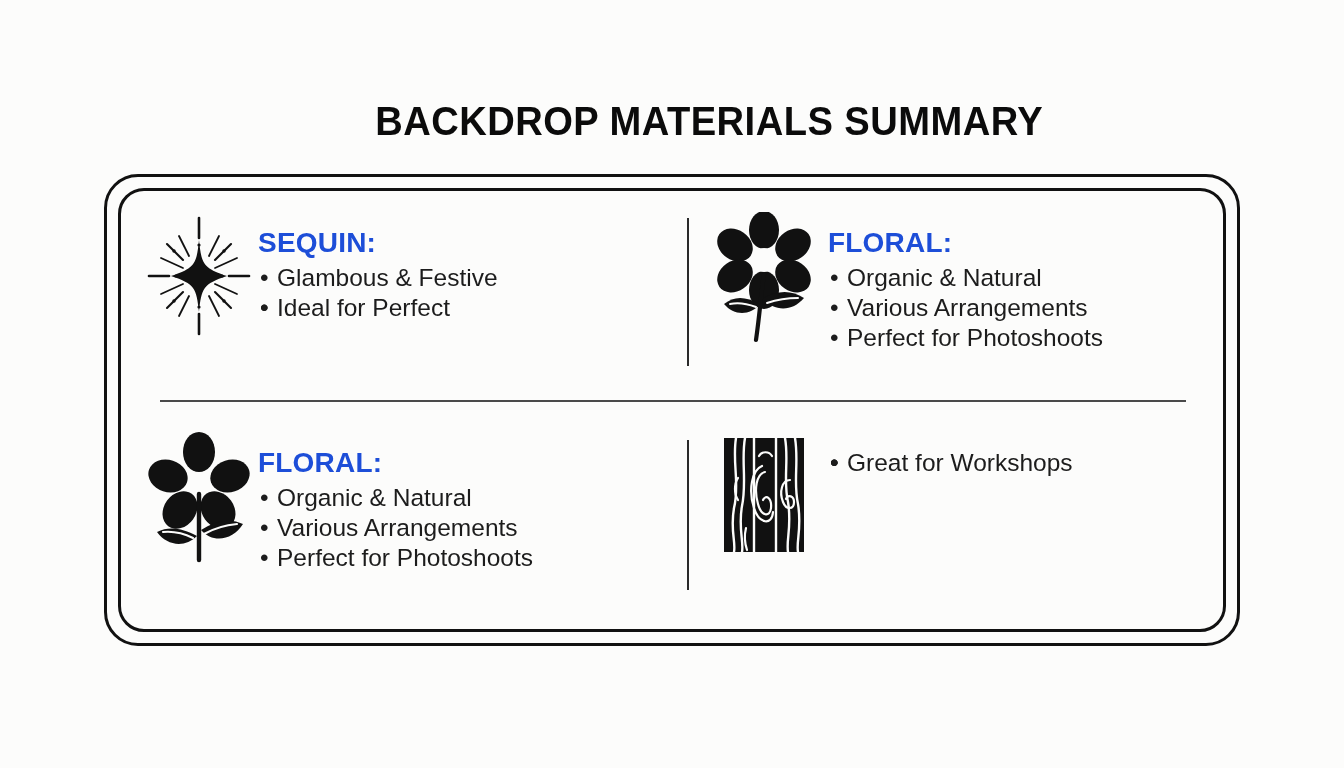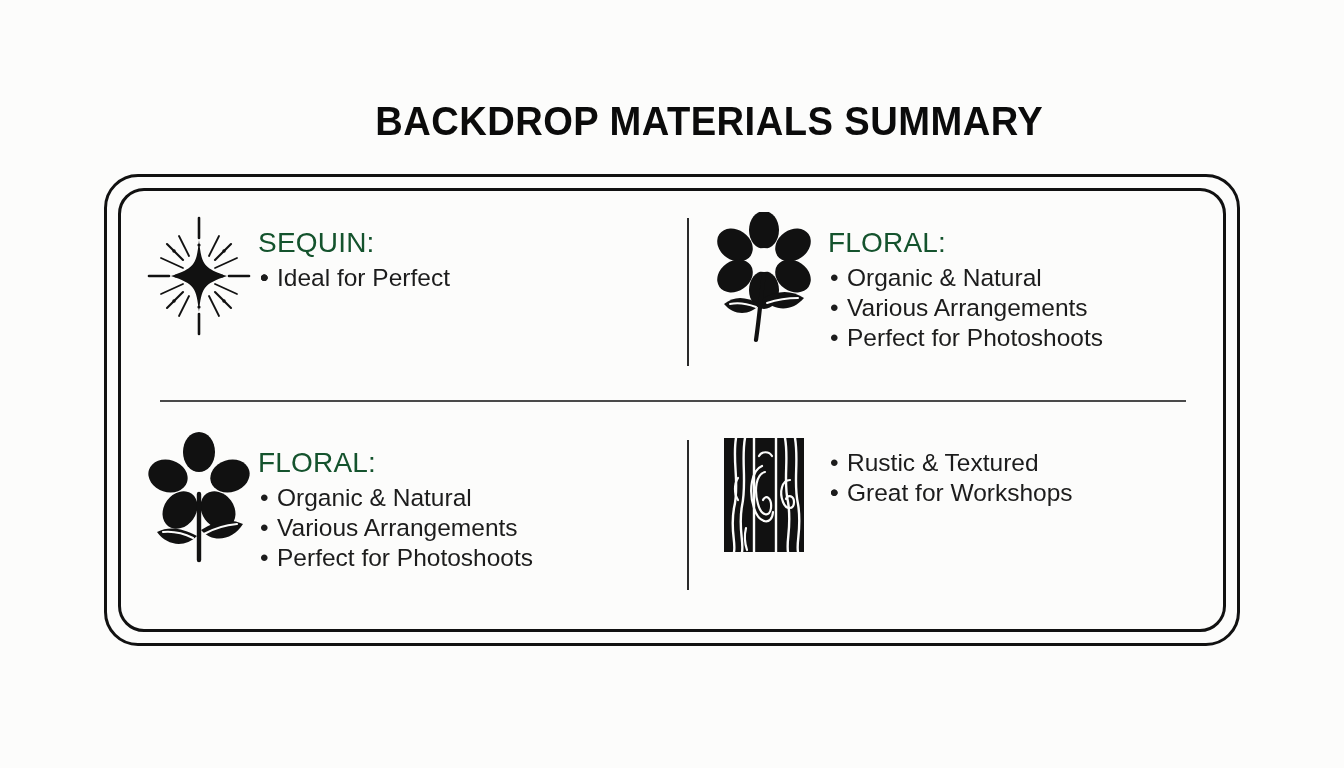--- a/index.html
+++ b/index.html
@@ -98,22 +98,22 @@
   }
   .quad-tr .icon-box,
   .quad-br .icon-box { width: 128px; min-width: 128px; }
 
   .text-box {
     padding-top: 20px;
   }
   .heading {
     font-family: "Liberation Sans", sans-serif;
     font-size: 28px;
-    font-weight: normal;
-    color: #14532d;
+    font-weight: bold;
+    color: #1d4ed8;
     letter-spacing: 0.2px;
     margin: 0 0 6px 0;
     line-height: 1.05;
   }
   .bullets {
     list-style: none;
     margin: 0;
     padding: 0;
   }
   .bullets li {
@@ -207,21 +207,21 @@
             <circle cx="56" cy="95" r="1.6"></circle>
             <circle cx="33" cy="64" r="1.6"></circle>
             <circle cx="79" cy="64" r="1.6"></circle>
           </g>
           <path d="M56 28 C58.5 52 60 56 84 64 C60 72 58.5 76 56 100 C53.5 76 52 72 28 64 C52 56 53.5 52 56 28 Z" fill="#111111"></path>
         </svg>
       </div>
       <div class="text-box">
         <div class="heading">SEQUIN:</div>
         <ul class="bullets">
-          <li><span class="dot">•</span></li>
+          <li><span class="dot">•</span><span>Glambous &amp; Festive</span></li>
           <li><span class="dot">•</span></li>
           <li><span class="dot">•</span><span>Ideal for Perfect</span></li>
         </ul>
       </div>
     </div>
 
     <div class="quad quad-tr">
       <div class="icon-box">
         <svg width="104" height="134" viewBox="0 0 104 134" aria-hidden="true">
           <g fill="#111111">
@@ -295,21 +295,21 @@
             <path d="M51 40 C42 42 40 58 44 72 C47 84 56 86 57 76 C58 66 52 62 49 68"></path>
             <path d="M48 34 C38 38 34 58 40 76 C45 92 58 94 59 80"></path>
             <path d="M76 48 C68 48 65 60 69 70 C72 78 80 78 80 70 C80 64 74 62 72 67"></path>
             <path d="M24 46 C20 52 20 62 24 68"></path>
             <path d="M32 96 C30 104 31 112 33 118"></path>
           </g>
         </svg>
       </div>
       <div class="text-box">
         <ul class="bullets">
-          <li><span class="dot">•</span><span>Rustic &amp; Textured</span></li>
+          <li><span class="dot">•</span></li>
           <li><span class="dot">•</span></li>
           <li><span class="dot">•</span><span>Great for Workshops</span></li>
         </ul>
       </div>
     </div>
 
   </div>
 
   <div class="div-h"></div>
   <div class="div-v-top"></div>

